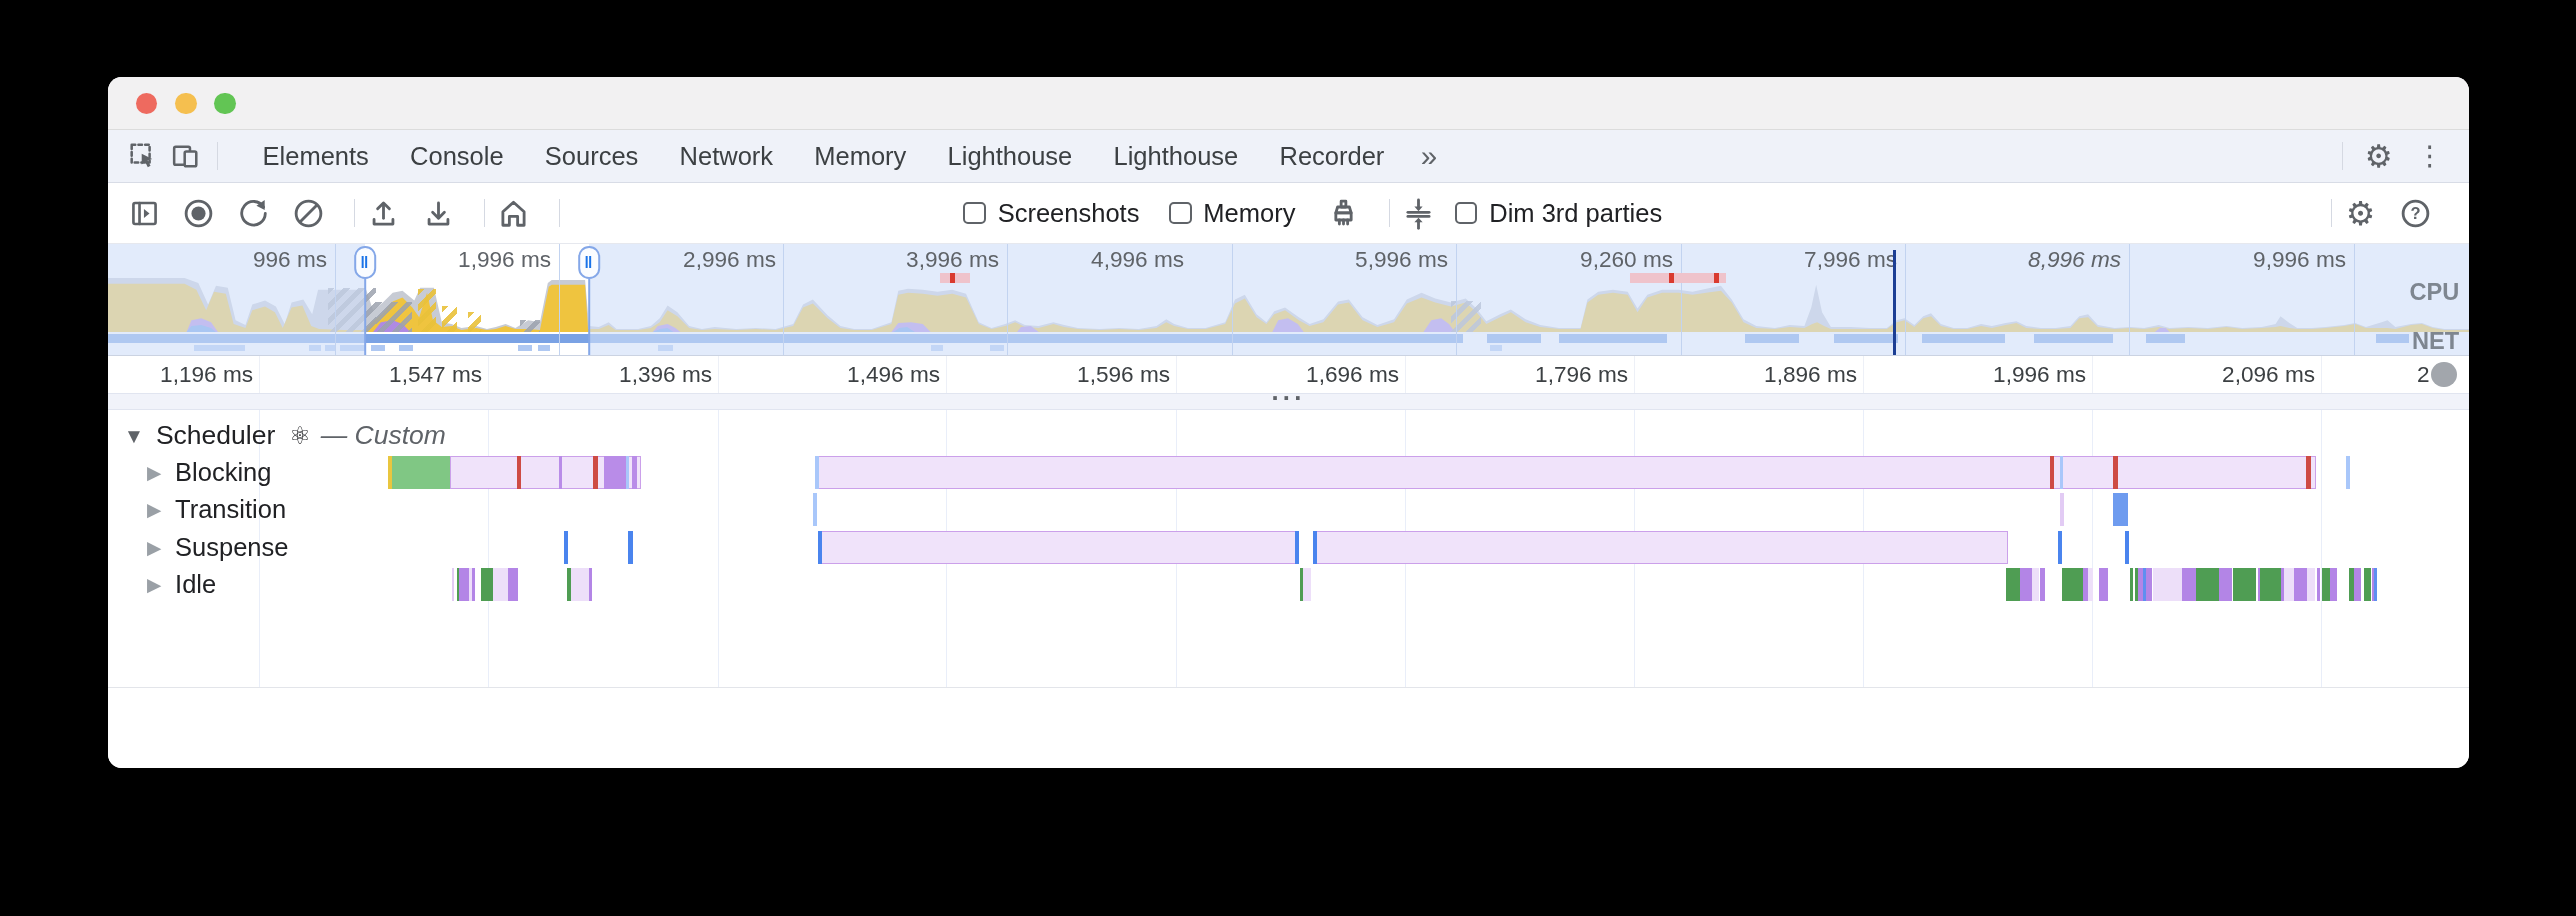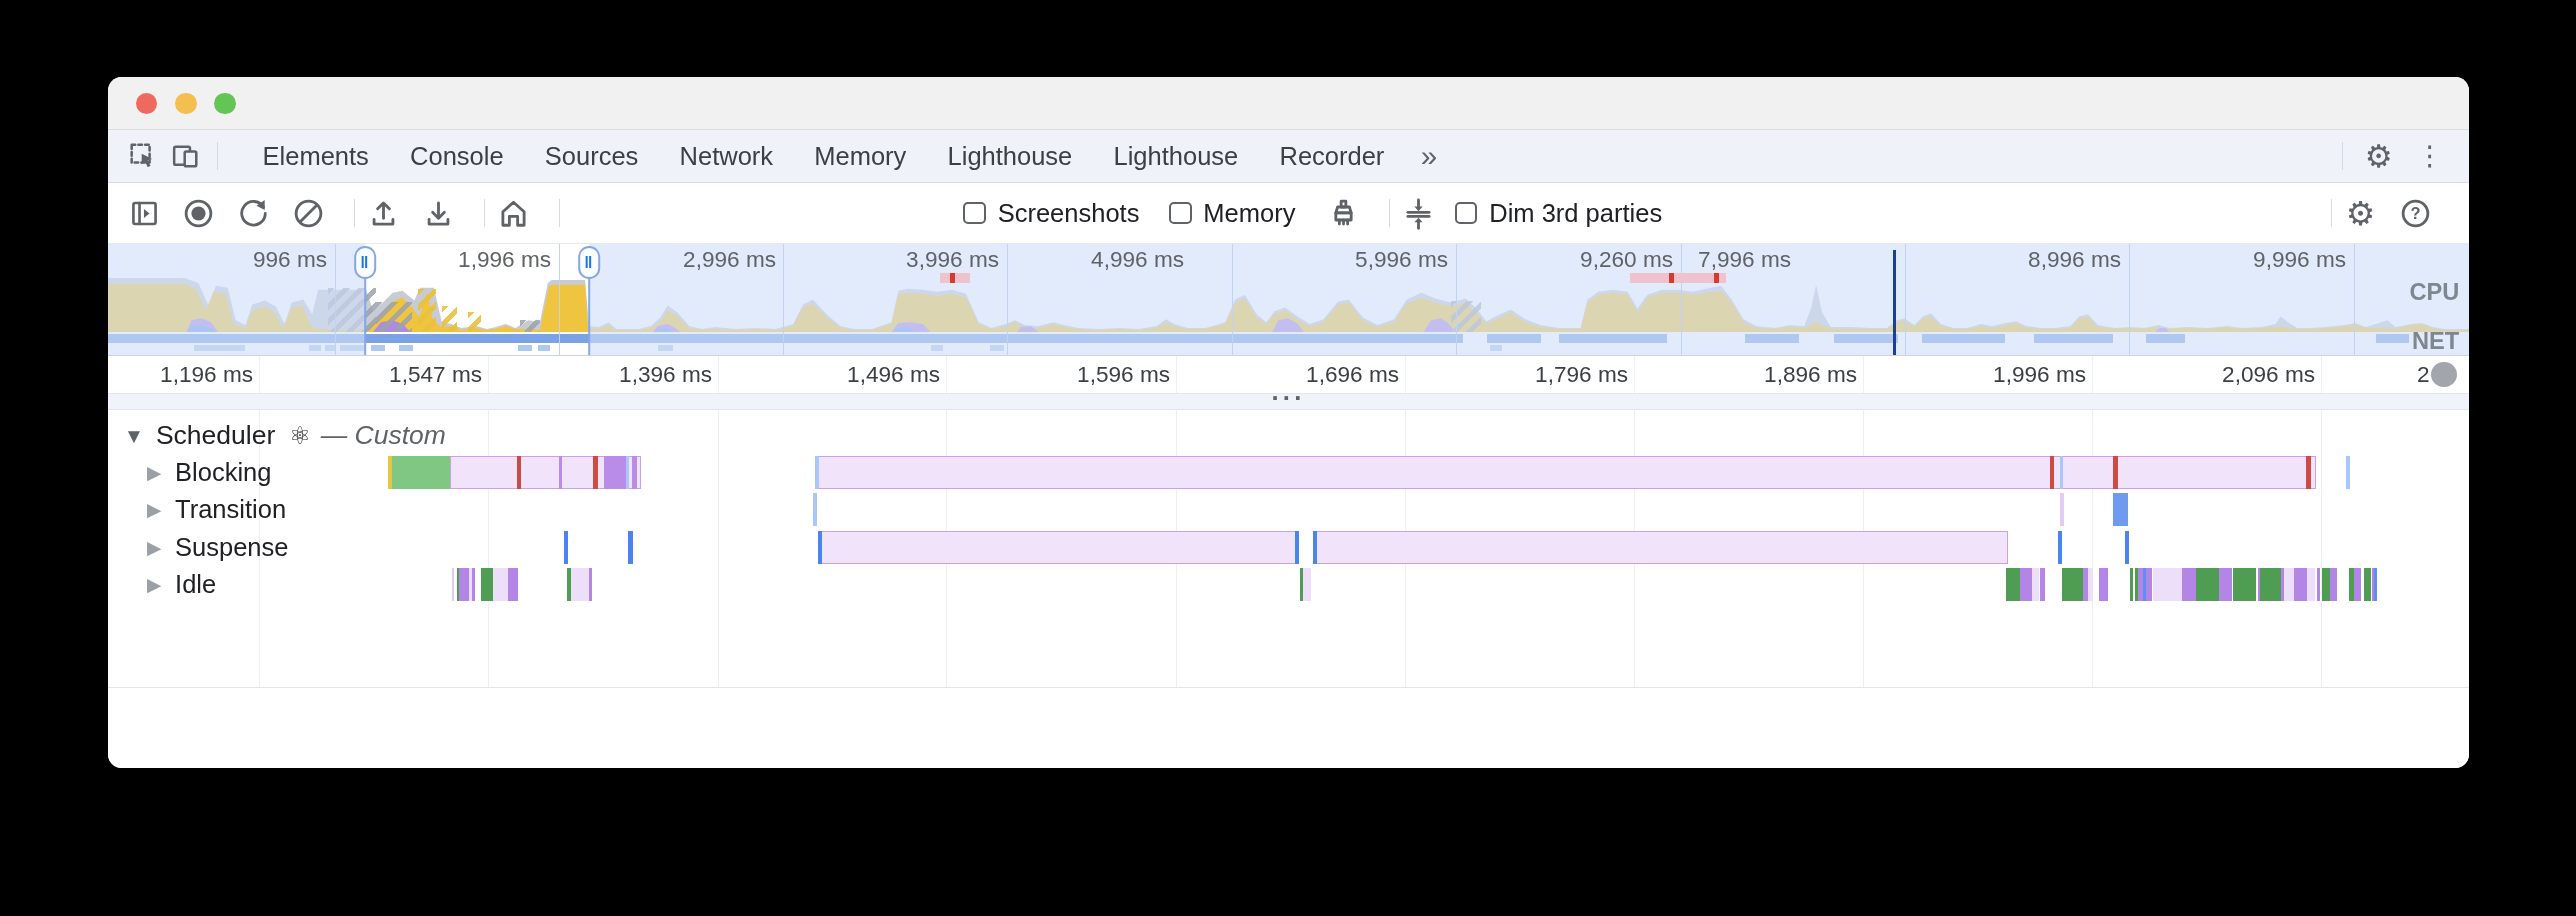--- a/index.html
+++ b/index.html
@@ -258,23 +258,23 @@
       <div class="ov-label" style="left: 668px;">2,996 ms</div>
       <div class="ov-grid" style="left: 899px;"></div>
       <div class="ov-label" style="left: 891px;">3,996 ms</div>
       <div class="ov-grid" style="left: 1124px;"></div>
       <div class="ov-label" style="left: 1076px;">4,996 ms</div>
       <div class="ov-grid" style="left: 1348px;"></div>
       <div class="ov-label" style="left: 1340px;">5,996 ms</div>
       <div class="ov-grid" style="left: 1573px;"></div>
       <div class="ov-label" style="left: 1565px;">9,260 ms</div>
       <div class="ov-grid" style="left: 1797px;"></div>
-      <div class="ov-label" style="left: 1683px;">7,996 ms</div>
+      <div class="ov-label" style="left: 1789px;">7,996 ms</div>
       <div class="ov-grid" style="left: 2021px;"></div>
-      <div class="ov-label" style="left: 2013px;">8,996 ms</div>
+      <div class="ov-label" style="left: 2013px; font-style: italic;">8,996 ms</div>
       <div class="ov-grid" style="left: 2246px;"></div>
       <div class="ov-label" style="left: 2238px;">9,996 ms</div>
       <div class="marker" style="left: 832px; width: 29.5px;">
         <div class="red" style="left: 9.8px;"></div>
       </div>
       <div class="marker" style="left: 1522px; width: 96px;">
         <div class="red" style="left: 39px;"></div>
         <div class="red" style="left: 84px;"></div>
       </div>
       <div class="handle" style="left: 257px;">

